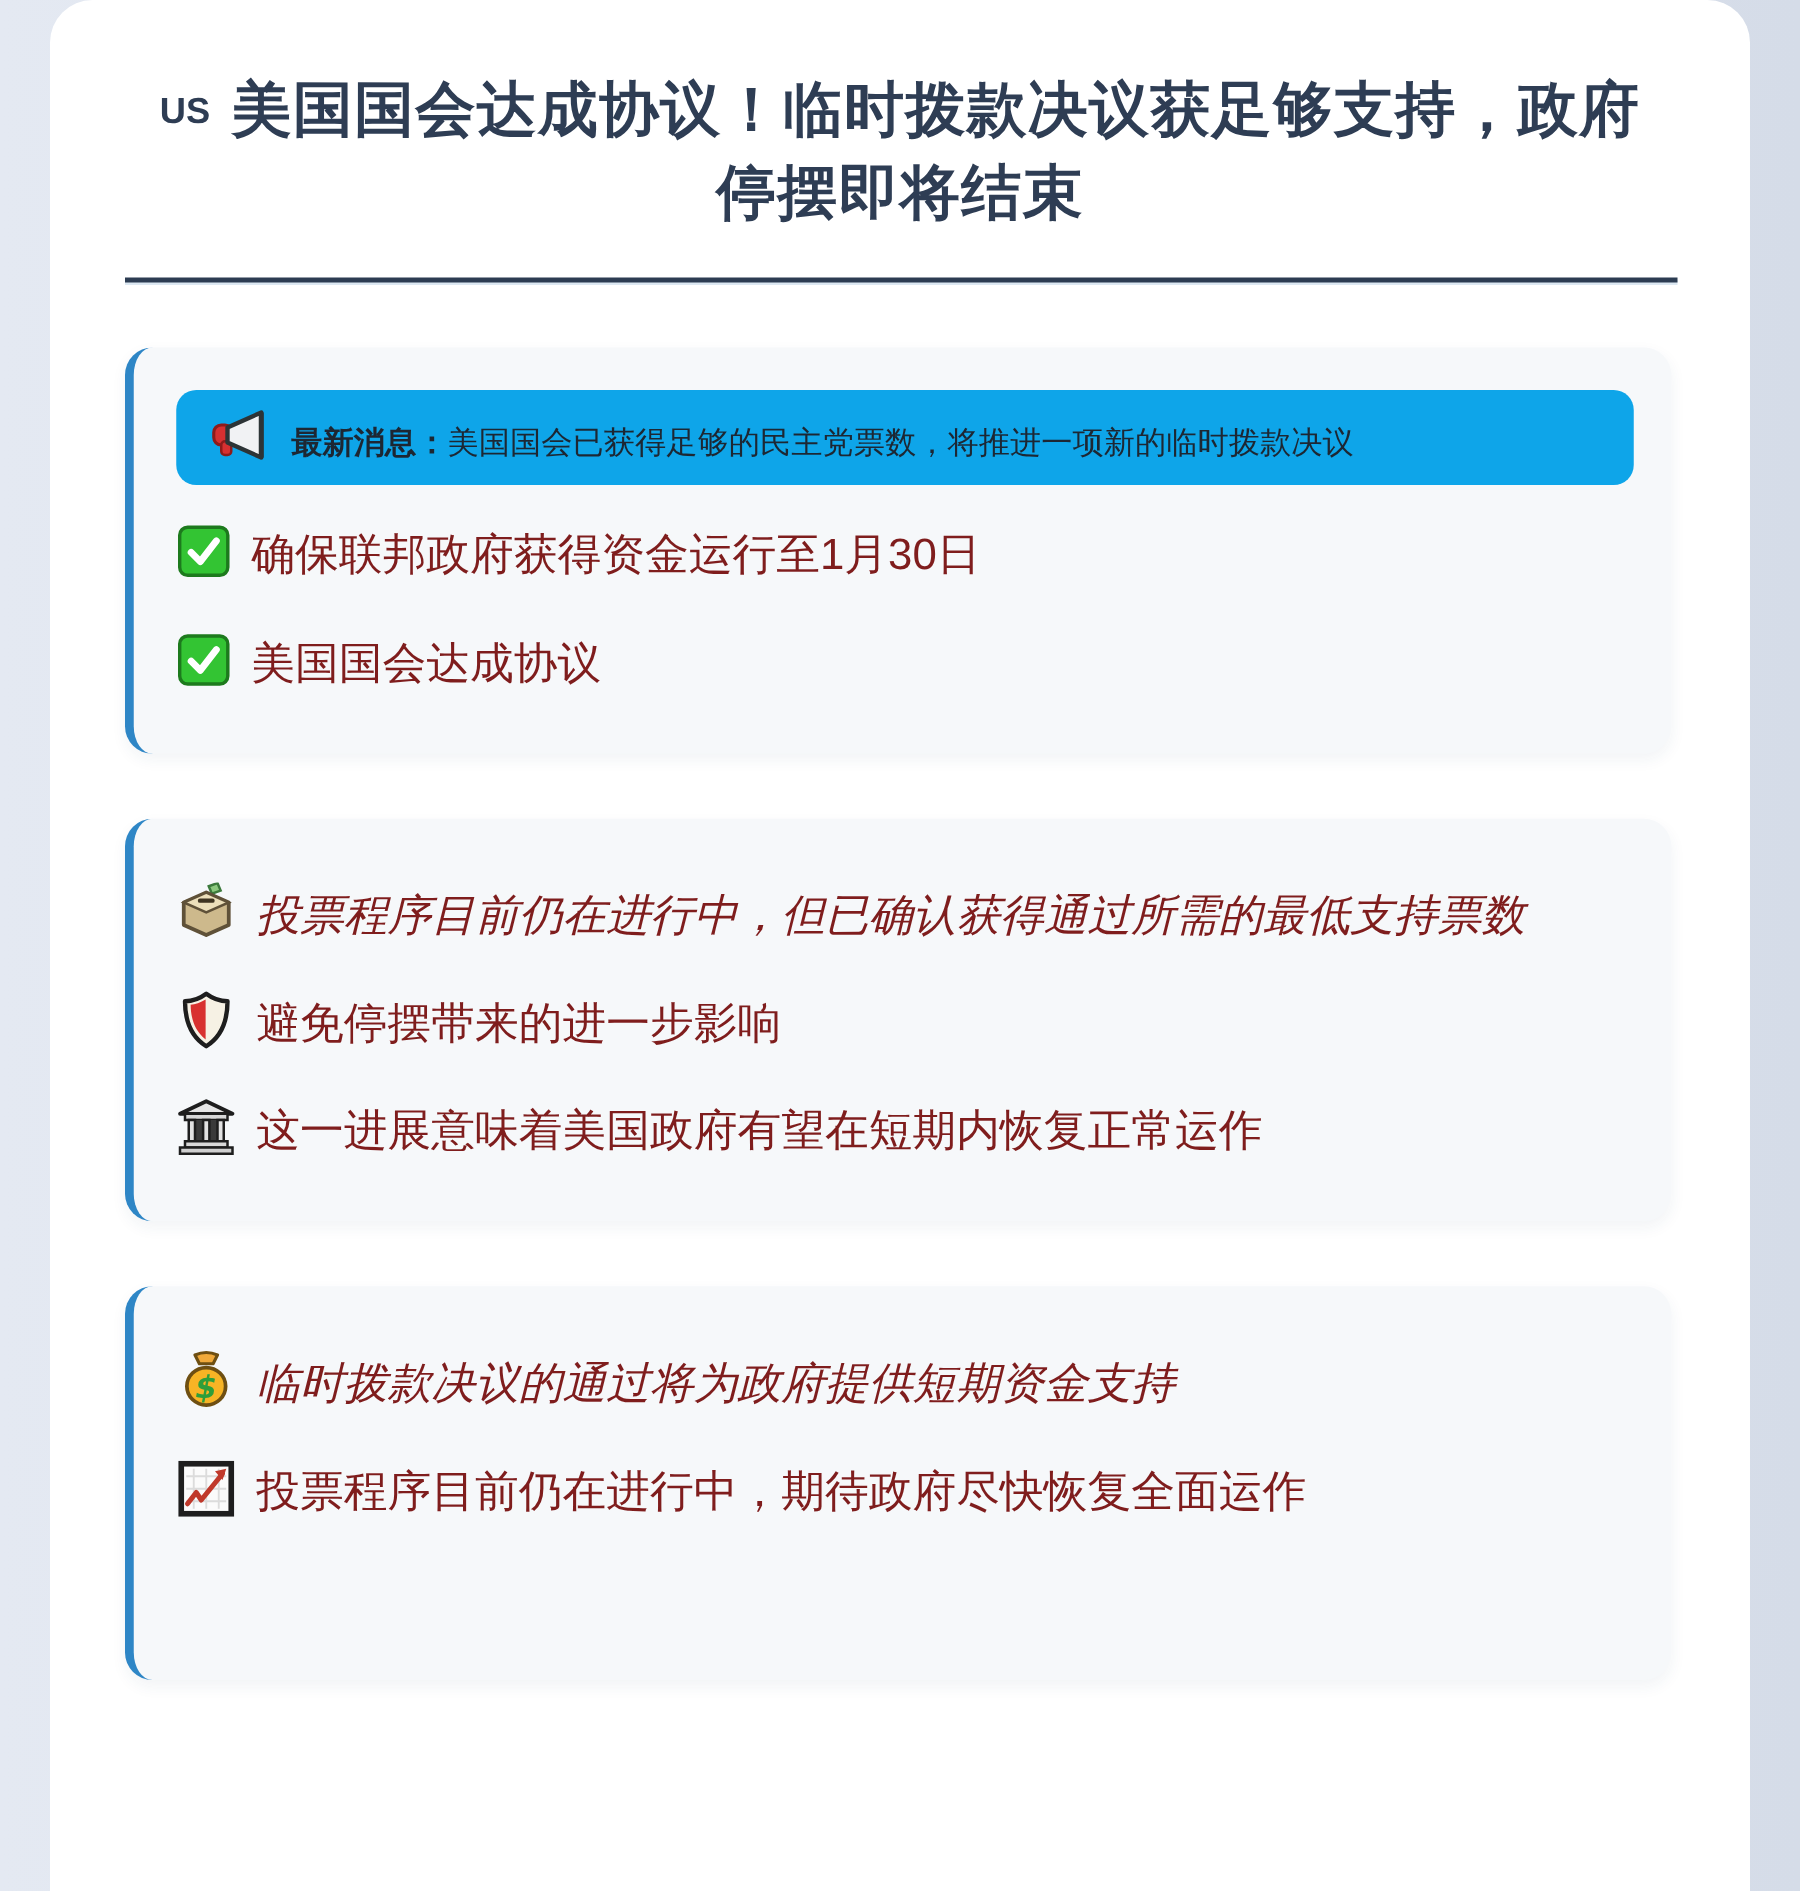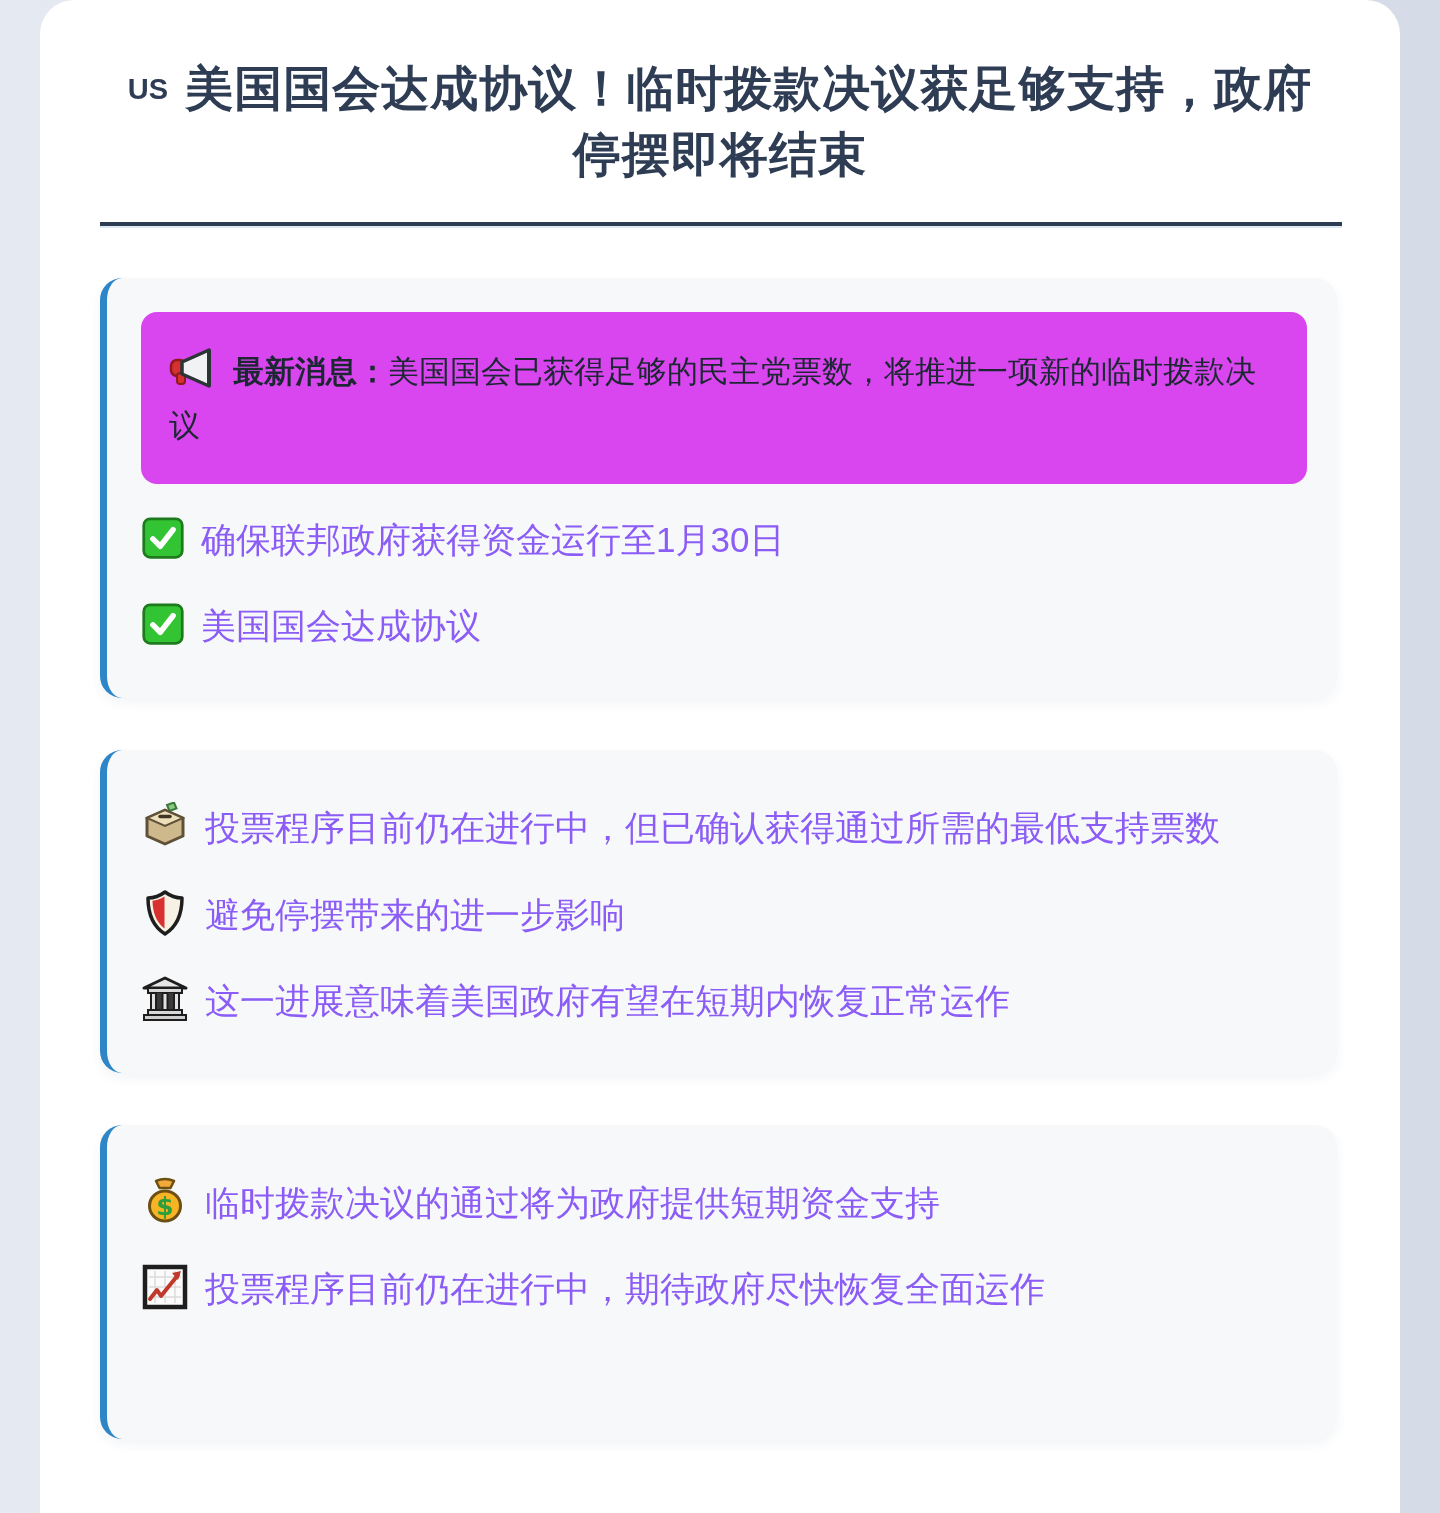--- a/index.html
+++ b/index.html
@@ -31,28 +31,28 @@
   .card {
     margin:52px 63px 46px 60px;
     background:#f6f8fa;
     border-left:7px solid #2e86c6;
     border-radius:22px;
     padding:34px 30px 42px 34px;
     box-shadow:0 5px 12px rgba(40,70,110,0.06);
   }
   .card.last { margin-bottom:0; padding-bottom:120px; }
   .callout {
-    background:#d946ef; border-radius:16px;
-    padding:32px 28px; font-size:31px; line-height:1.72; color:#1d2733;
+    background:#0ea5e9; border-radius:16px;
+    padding:12px 28px; font-size:25px; line-height:1.72; color:#1d2733;
   }
   .callout b { font-weight:bold; }
   .item {
-    margin:26px 0 0 0; font-size:35px; line-height:1.72; color:#8b5cf6;
+    margin:26px 0 0 0; font-size:35px; line-height:1.72; color:#7f1d1d;
   }
-  .card .item:first-child { margin-top:14px; }
+  .card .item:first-child { margin-top:14px;font-style:italic; }
   .icon {
     width:48px; height:48px; vertical-align:-10px; margin-right:16px;
     display:inline-block;
   }
   .icon.sm { width:44px; height:44px; vertical-align:-8px; }
 </style>
 </head>
 <body>
 
 <div class="stage">

